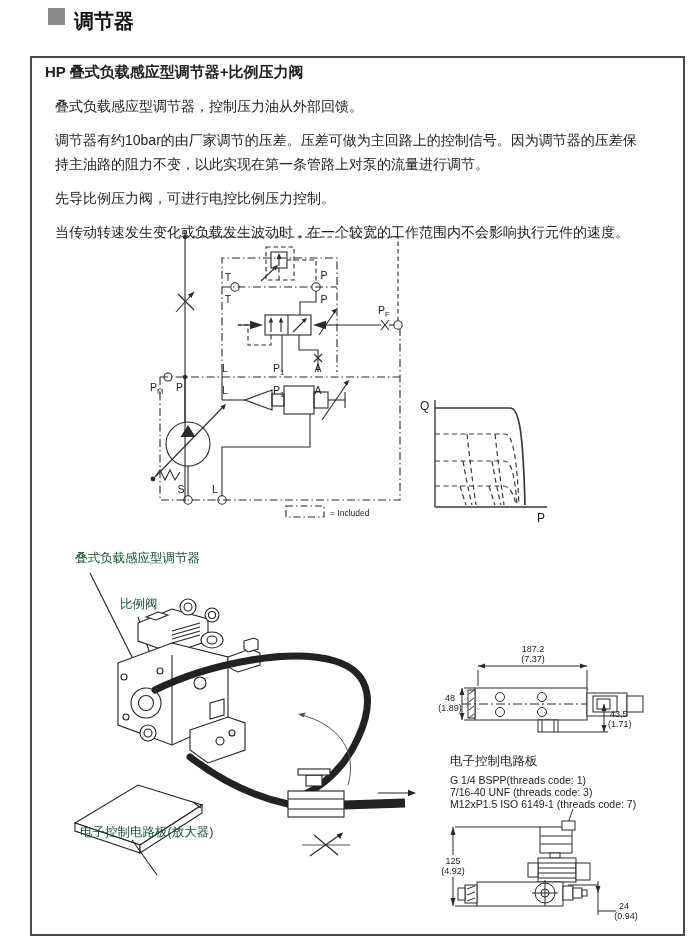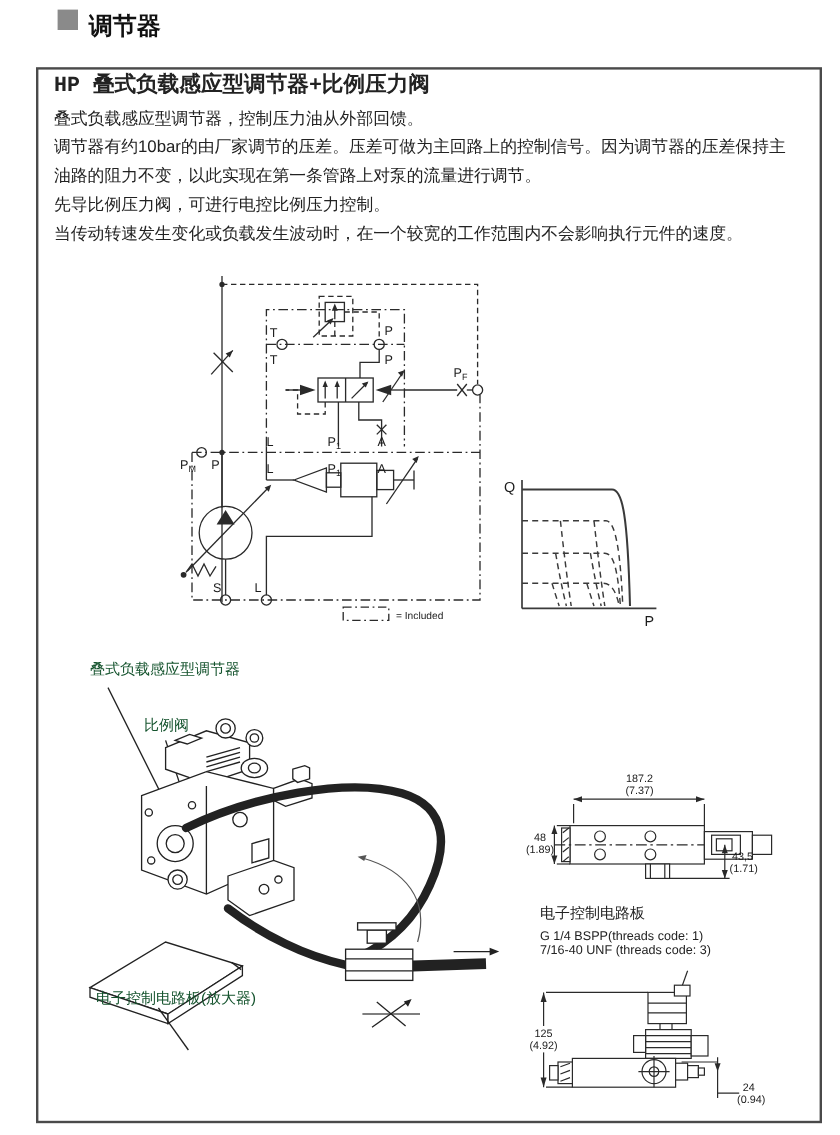--- a/index.html
+++ b/index.html
@@ -6,22 +6,22 @@
   #page{position:relative;width:700px;height:946px;background:#ffffff;
         font-family:"Liberation Sans",sans-serif;color:#1c1c1c;overflow:hidden;}
   
   .hdr{position:absolute;left:8px;top:8px;display:flex;align-items:flex-start;gap:9px;margin-left:40px;}
   .hdr .sq{width:17px;height:17px;background:#8a8a8a;}
   .hdr .t{font-size:20px;font-weight:bold;color:#111;}
   
   .box{position:absolute;left:30px;top:56px;width:655px;height:880px;
        border:2px solid #4a4a4a;background:#fff;box-sizing:border-box;}
   .txt{position:absolute;left:45px;top:60px;width:615px;font-size:14px;line-height:24px;color:#222;}
-  .txt .title{font-weight:bold;font-size:18px;margin:0 0 2px 0;font-family:Liberation Mono, monospace;}
-  .txt p{margin:0;}
+  .txt .title{font-weight:bold;font-size:15px;margin:0 0 2px 0;}
+  .txt p{margin:10px;}
   
   .lbl{position:absolute;font-size:12.5px;color:#14532d;white-space:nowrap;}
   
   .portinfo{position:absolute;left:450px;top:753px;width:230px;}
   .portinfo .pt{font-size:12.5px;color:#222;margin-bottom:4px;}
   .portinfo .pl{font-size:10.5px;line-height:12px;color:#222;}
   svg{position:absolute;overflow:visible;}
   svg text{font-family:"Liberation Sans",sans-serif;fill:#1c1c1c;}
 </style>
 </head>
@@ -303,20 +303,21 @@
       <text x="12" y="73" text-anchor="middle">(1.89)</text>
       <text x="172" y="79">43,5</text>
       <text x="170" y="89">(1.71)</text>
     </g>
   </svg>
 
   <div class="portinfo">
     <div class="pt">电子控制电路板</div>
     <div class="pl">G 1/4 BSPP(threads code: 1)</div>
     <div class="pl">7/16-40 UNF  (threads code: 3)</div>
+    <div class="pl">M12xP1.5  ISO 6149-1 (threads code: 7)</div>
   </div>
 
   <svg style="left:438px;top:823px" width="262" height="120" viewBox="0 0 262 120">
     <g stroke="#2a2a2a" stroke-width="1" fill="none">
 
       <line x1="135" y1="-14" x2="107" y2="64"></line>
 
       <rect x="102" y="4" width="32" height="26" fill="#fff"></rect>
       <line x1="102" y1="13" x2="134" y2="13"></line>
       <line x1="102" y1="21" x2="134" y2="21"></line>

